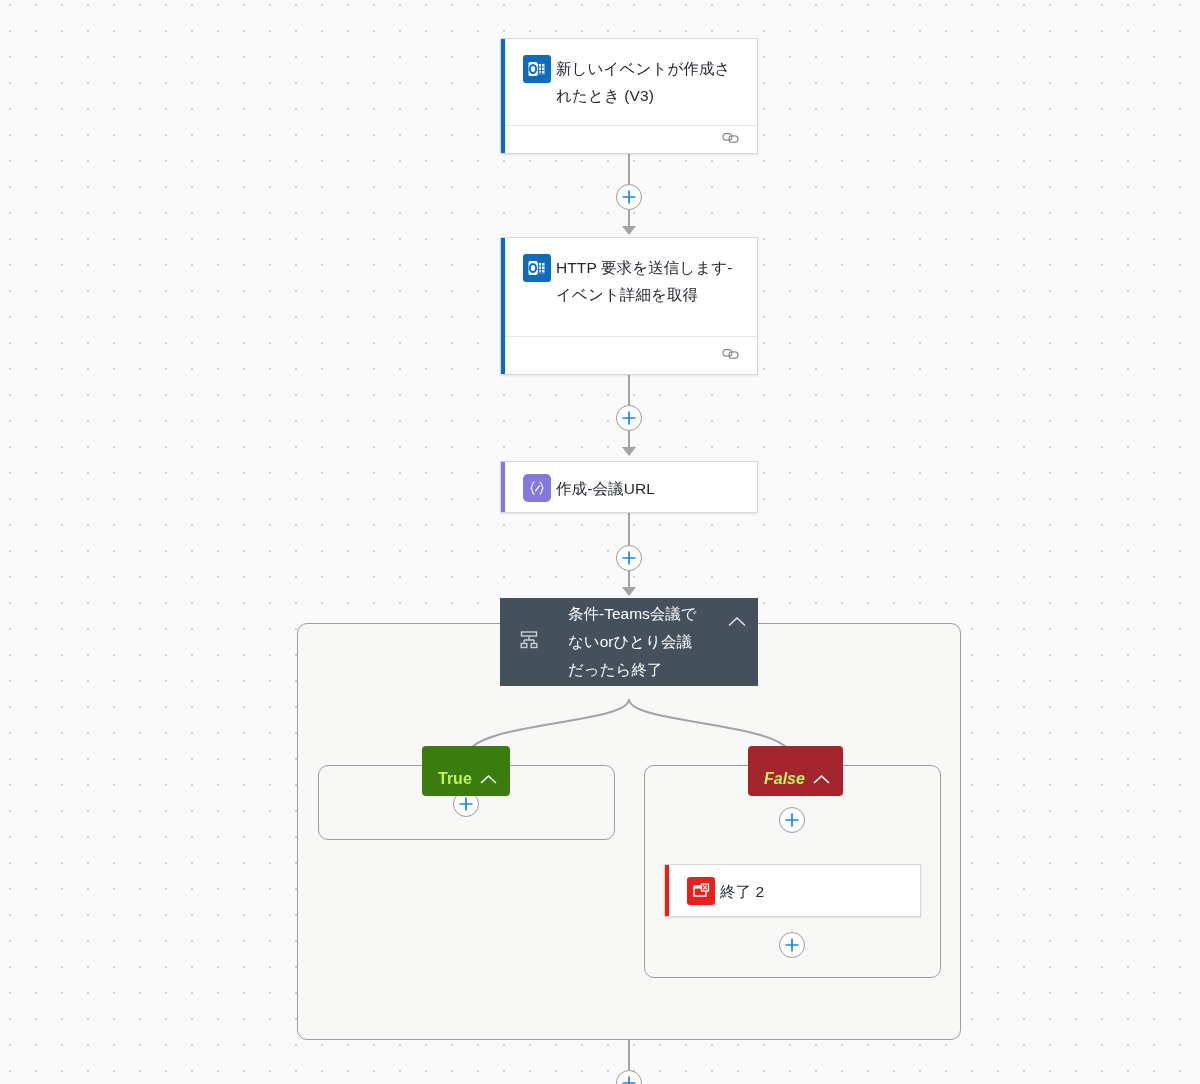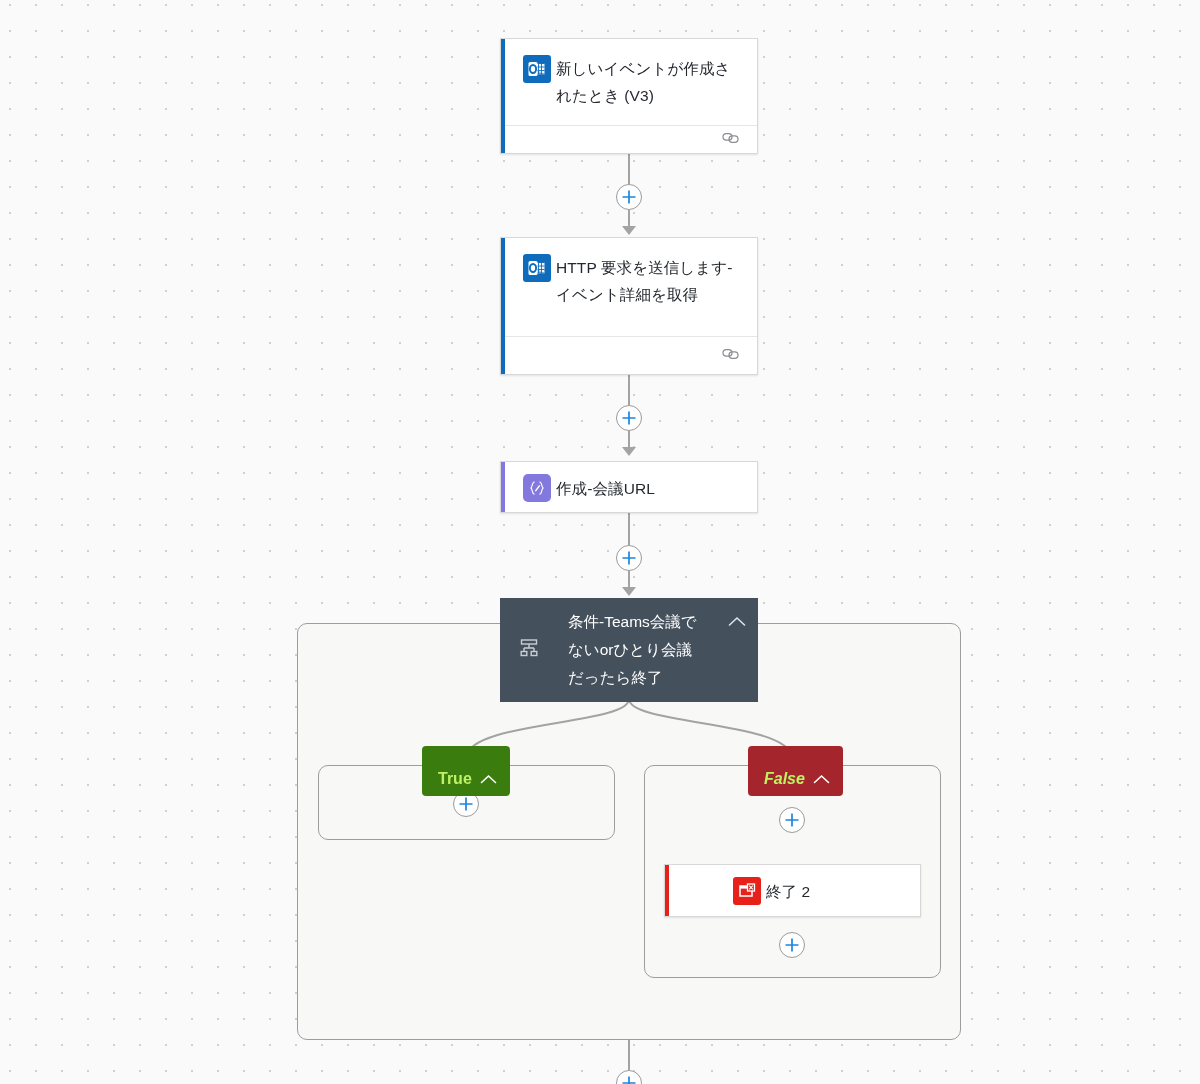--- a/index.html
+++ b/index.html
@@ -215,21 +215,21 @@
   <div class="plus" style="left:779px; top:807px;">
     <svg width="16" height="16" viewBox="0 0 16 16">
       <path d="M8 1.5 V14.5 M1.5 8 H14.5" stroke="#1a86e0" stroke-width="1.7"></path>
     </svg>
   </div>
   <div class="conn" style="left:791px; top:833px; height:19px;"></div>
   <div class="arrow" style="left:785px; top:849px;"></div>
 
   <div class="card" style="left:664px; top:864px; width:257px; height:53px;">
     <div class="accent" style="background:#e8201a;"></div>
-    <div class="card-body" style="align-items:center; padding-top:12px; padding-bottom:12px;margin-left:46px;">
+    <div class="card-body" style="align-items:center; padding-top:12px; padding-bottom:12px;">
       <span class="icon-sq icon-terminate">
         <svg width="18" height="18" viewBox="0 0 18 18">
           <rect x="2" y="4" width="12" height="10" fill="none" stroke="#ffffff" stroke-width="1.5"></rect>
           <rect x="2" y="4" width="12" height="2.6" fill="#ffffff"></rect>
           <rect x="9.5" y="2" width="7" height="7" fill="#e8201a" stroke="#ffffff" stroke-width="1.3"></rect>
           <path d="M11.2 3.7 L14.8 7.3 M14.8 3.7 L11.2 7.3" stroke="#ffffff" stroke-width="1.1"></path>
         </svg>
       </span>
       <span class="card-title">終了 2</span>
     </div>
@@ -242,21 +242,21 @@
     </svg>
   </div>
 
   <div class="blabel f" style="left:748px; top:746px;font-style:italic;">
     <span>False</span>
     <svg class="chev" width="17" height="11" viewBox="0 0 17 11">
       <path d="M1.5 8.5 L8.5 2 L15.5 8.5" fill="none" stroke="#ffffff" stroke-width="1.6" stroke-linecap="round"></path>
     </svg>
   </div>
 
-  <div class="cond-head" style="left:500px; top:598px; width:258px; height:104px;gap:28px;">
+  <div class="cond-head" style="left:500px; top:598px; width:258px; height:88px;gap:28px;">
     <span>
       <svg width="22" height="22" viewBox="0 0 22 22">
         <rect x="3.5" y="3" width="15" height="4" fill="none" stroke="#c9ced4" stroke-width="1.4"></rect>
         <path d="M11 7 V11 M6 11 H16 M6 11 V14.5 M16 11 V14.5" fill="none" stroke="#c9ced4" stroke-width="1.4"></path>
         <rect x="3.2" y="14.5" width="5.6" height="4" fill="none" stroke="#c9ced4" stroke-width="1.4"></rect>
         <rect x="13.2" y="14.5" width="5.6" height="4" fill="none" stroke="#c9ced4" stroke-width="1.4"></rect>
       </svg>
     </span>
     <span class="cond-title">条件-Teams会議でないorひとり会議だったら終了</span>
     <svg class="chev" width="18" height="12" viewBox="0 0 18 12" style="align-self:flex-start; margin-top:6px;">

